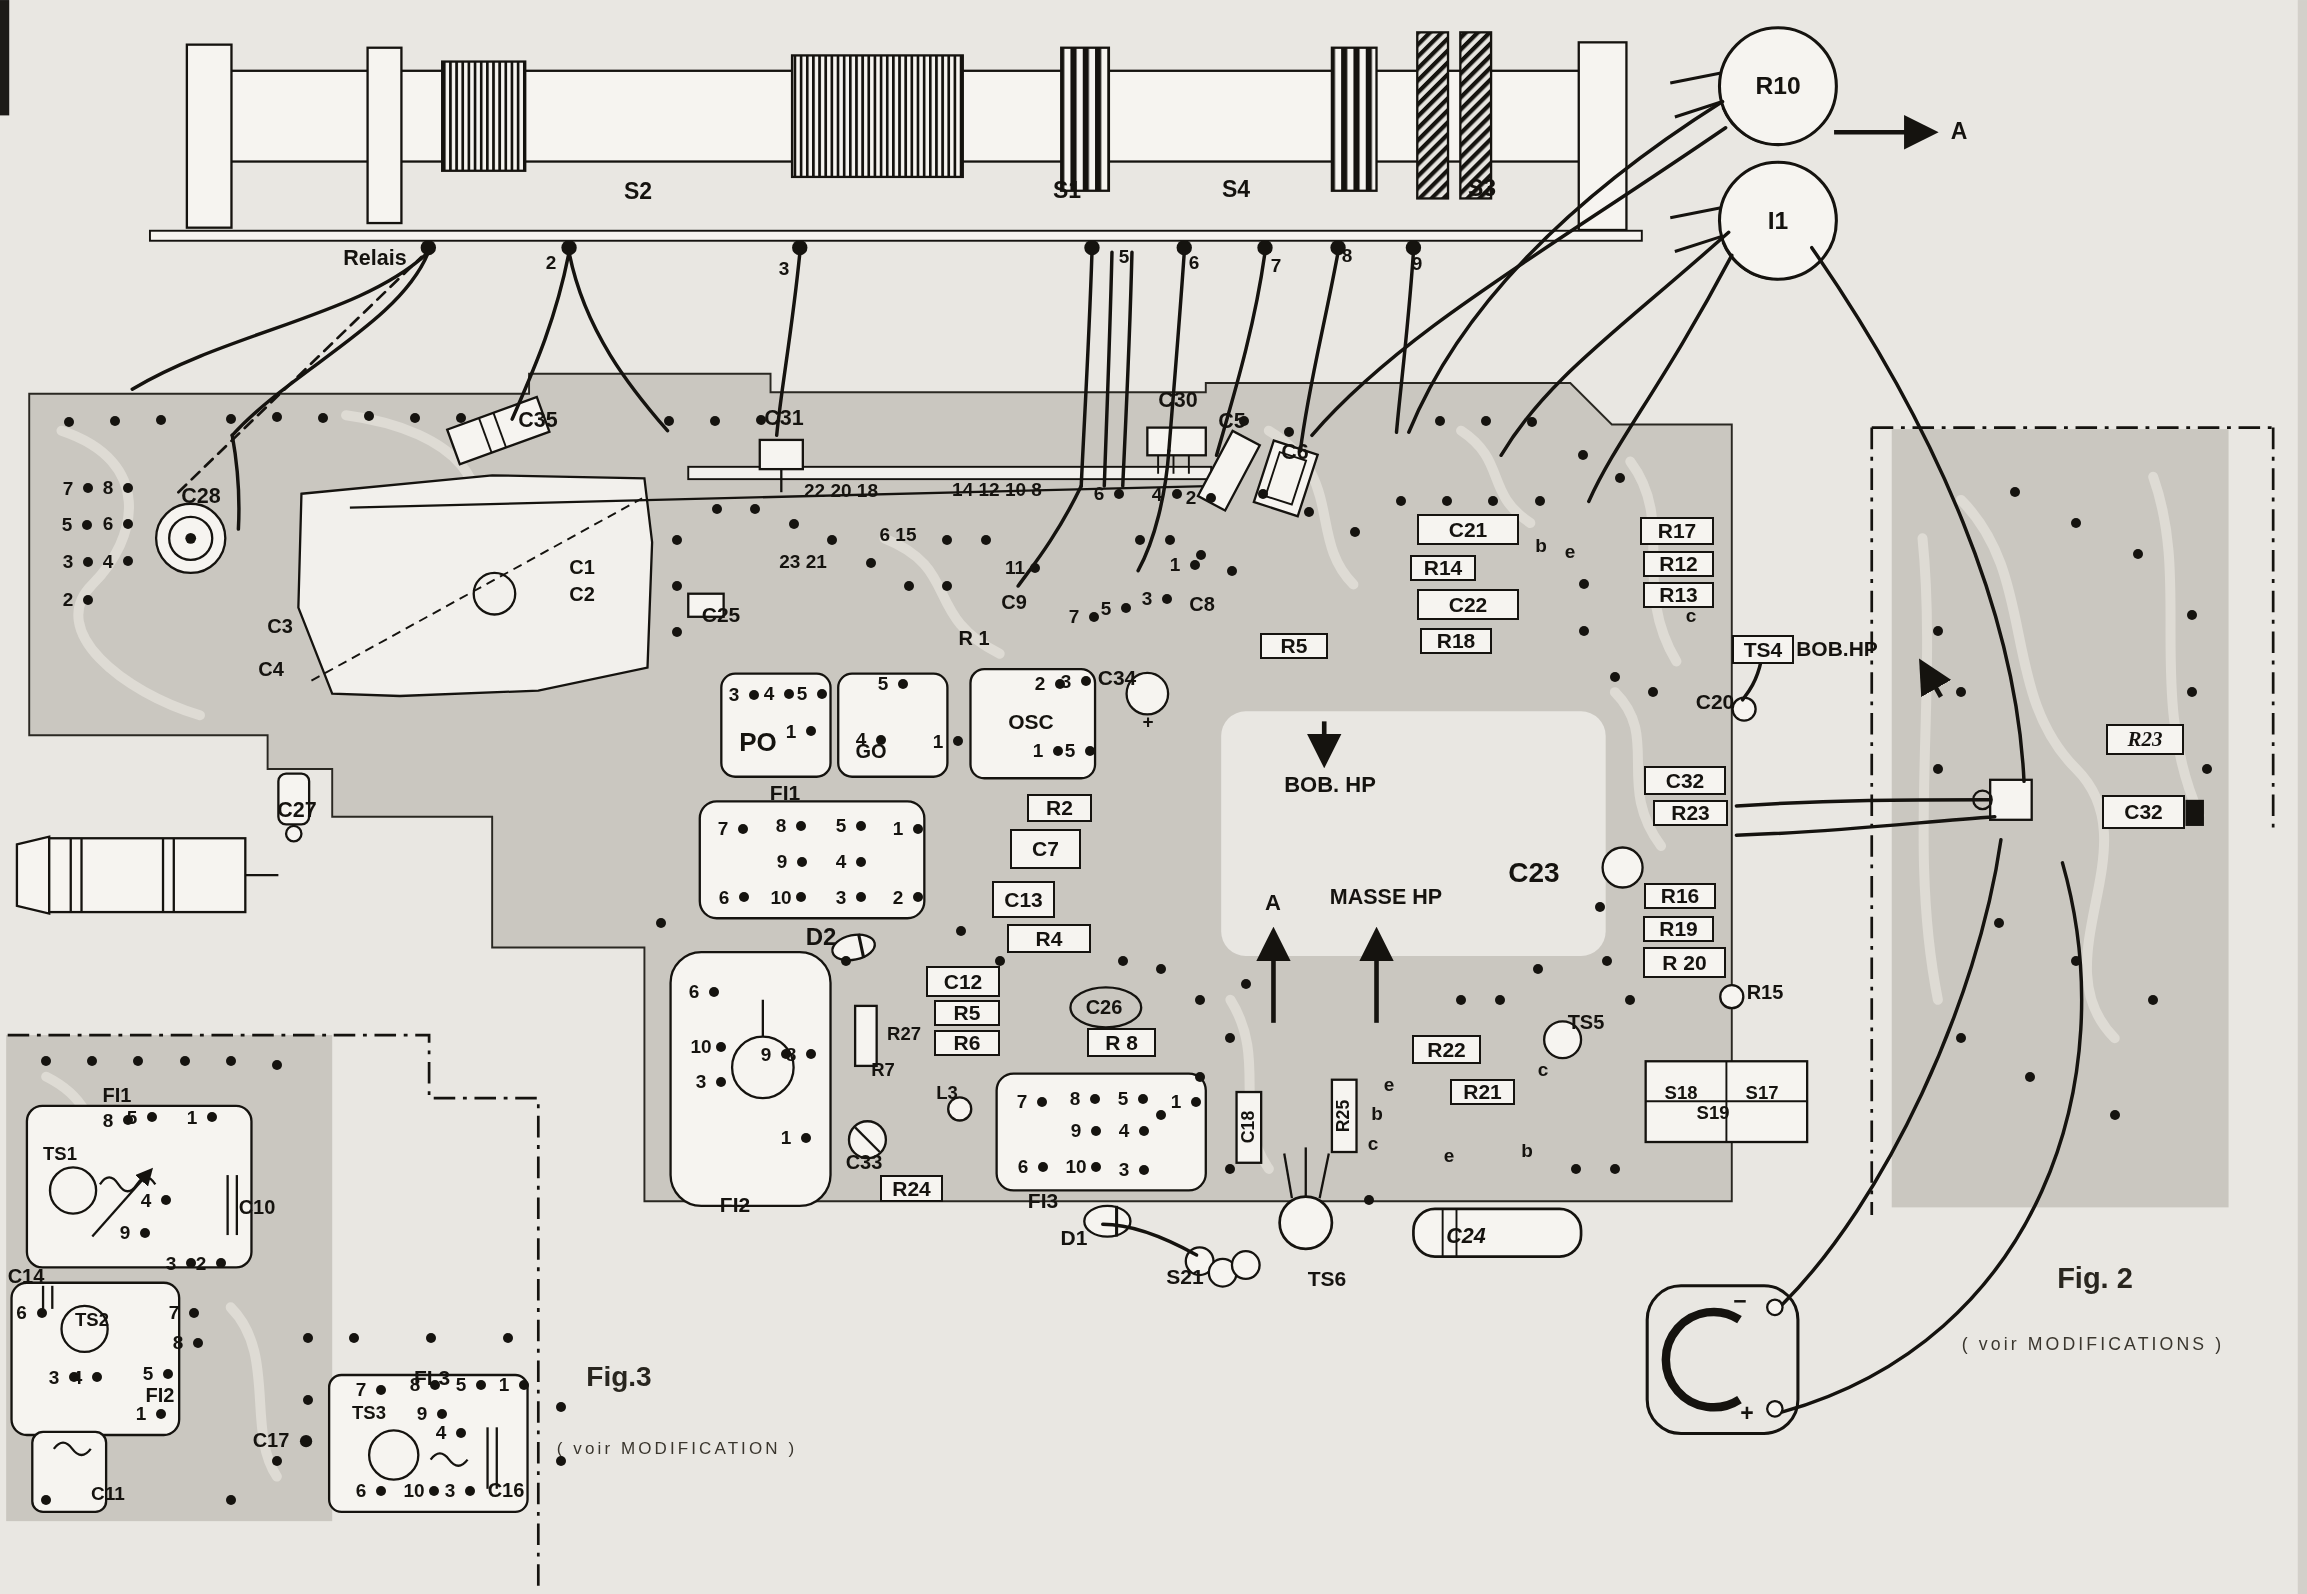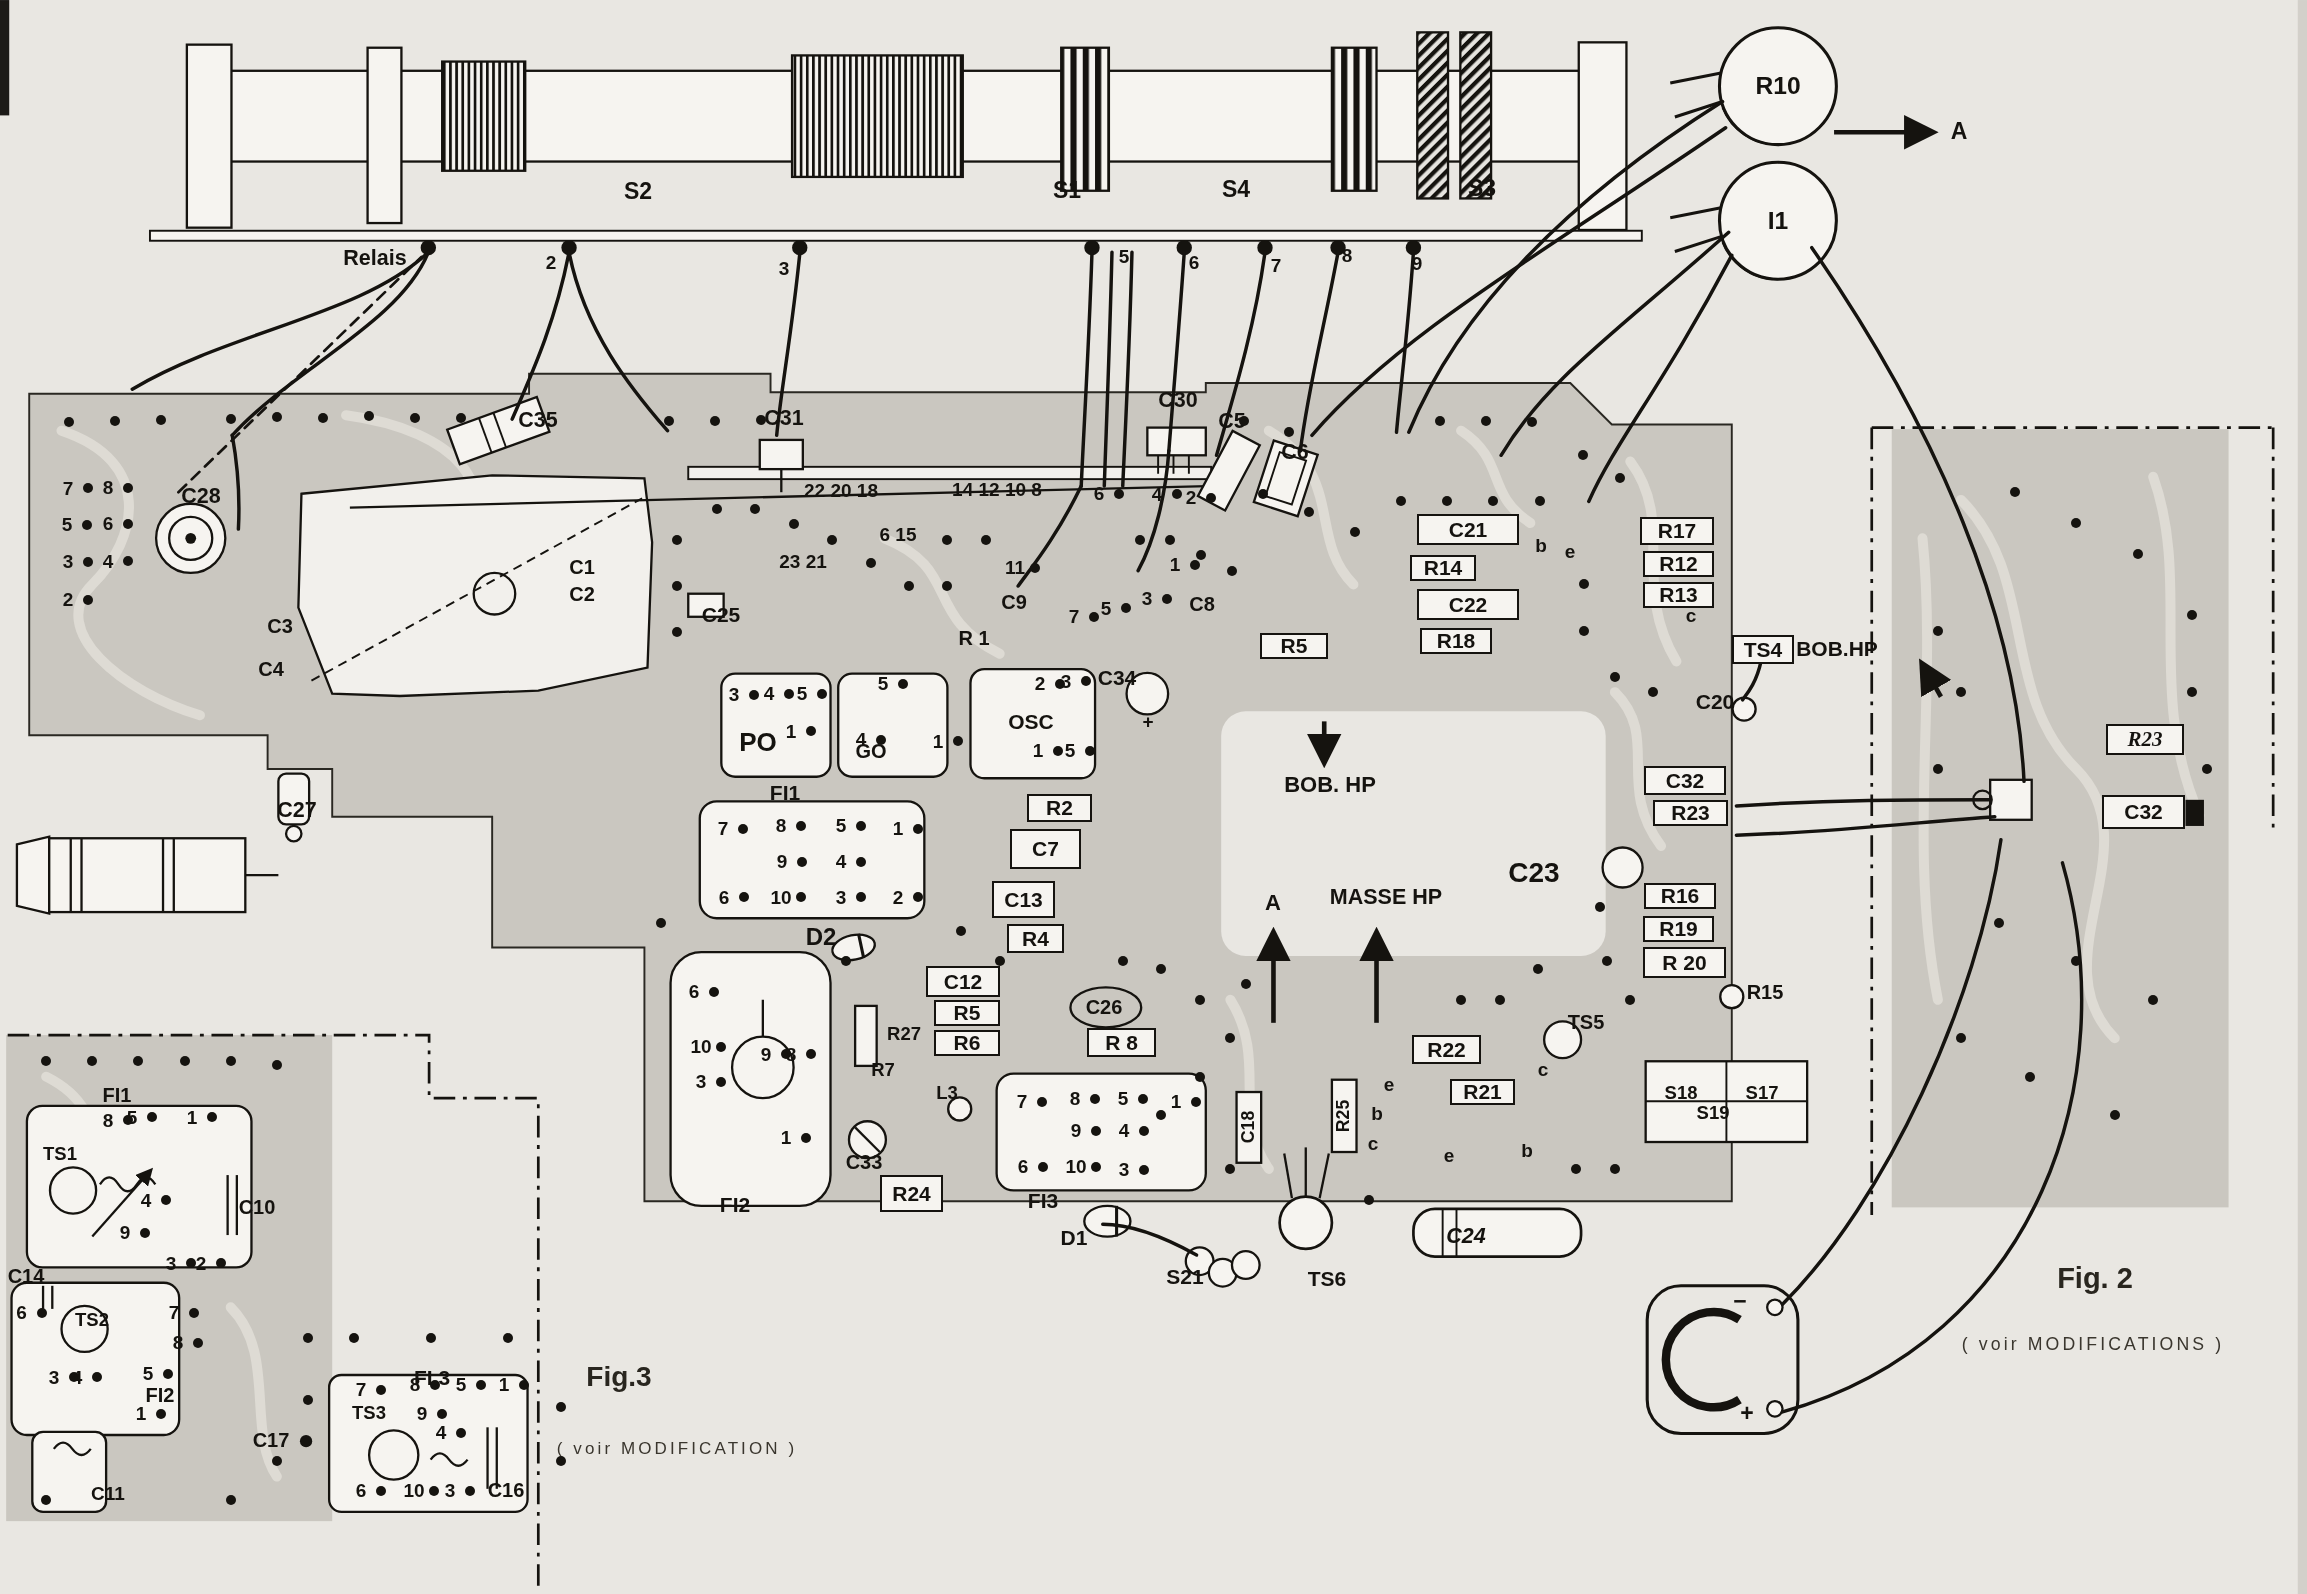--- a/index.html
+++ b/index.html
@@ -470,26 +470,26 @@
       <div class="box" style="left: 1732px; top: 635px; width: 62px; height: 29px;">TS4</div>
       <div class="box" style="left: 1644px; top: 766px; width: 82px; height: 29px;">C32</div>
       <div class="box" style="left: 1653px; top: 800px; width: 75px; height: 26px;">R23</div>
       <div class="box" style="left: 1644px; top: 883px; width: 72px; height: 26px;">R16</div>
       <div class="box" style="left: 1643px; top: 916px; width: 71px; height: 26px;">R19</div>
       <div class="box" style="left: 1643px; top: 947px; width: 83px; height: 31px;">R 20</div>
       <div class="box" style="left: 1260px; top: 633px; width: 68px; height: 26px;">R5</div>
       <div class="box" style="left: 1027px; top: 794px; width: 65px; height: 28px;">R2</div>
       <div class="box" style="left: 1010px; top: 829px; width: 71px; height: 40px;">C7</div>
       <div class="box" style="left: 992px; top: 881px; width: 63px; height: 37px;">C13</div>
-      <div class="box" style="left: 1007px; top: 924px; width: 57px; height: 29px;">R4</div>
+      <div class="box" style="left: 1007px; top: 924px; width: 84px; height: 29px;">R4</div>
       <div class="box" style="left: 926px; top: 966px; width: 74px; height: 31px;">C12</div>
       <div class="box" style="left: 934px; top: 1000px; width: 66px; height: 26px;">R5</div>
       <div class="box" style="left: 934px; top: 1030px; width: 66px; height: 26px;">R6</div>
       <div class="box" style="left: 1087px; top: 1028px; width: 69px; height: 29px;">R 8</div>
-      <div class="box" style="left: 880px; top: 1175px; width: 63px; height: 37px;">R24</div>
+      <div class="box" style="left: 880px; top: 1175px; width: 63px; height: 27px;">R24</div>
       <div class="box" style="left: 1412px; top: 1035px; width: 69px; height: 29px;">R22</div>
       <div class="box" style="left: 1450px; top: 1079px; width: 65px; height: 26px;">R21</div>
       <span class="lbl" style="left: 117px; top: 1095px; font-size: 20px;">FI1</span>
       <span class="lbl" style="left: 108px; top: 1120px; font-size: 19px;">8</span>
       <div class="dot" style="left: 128px; top: 1120px;"></div>
       <span class="lbl" style="left: 132px; top: 1117px; font-size: 19px;">5</span>
       <div class="dot" style="left: 152px; top: 1117px;"></div>
       <span class="lbl" style="left: 192px; top: 1117px; font-size: 19px;">1</span>
       <div class="dot" style="left: 212px; top: 1117px;"></div>
       <span class="lbl" style="left: 60px; top: 1154px; font-size: 18.5px;">TS1</span>

